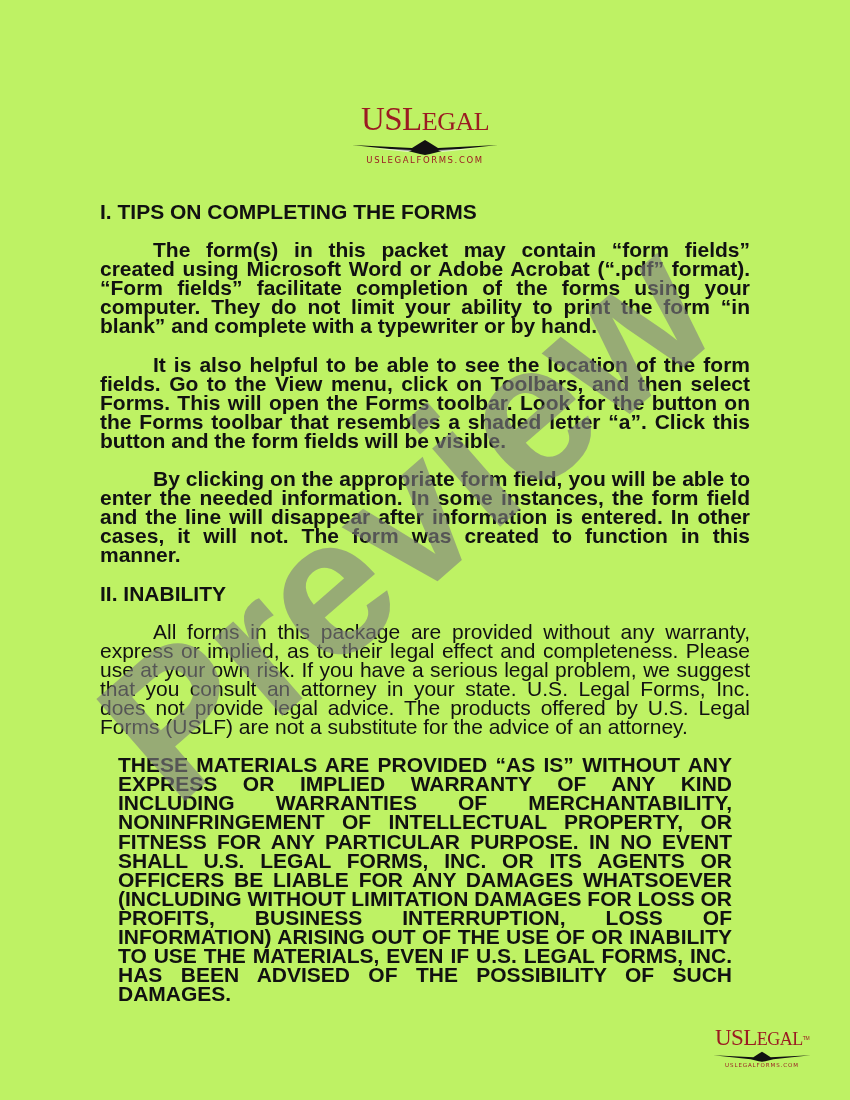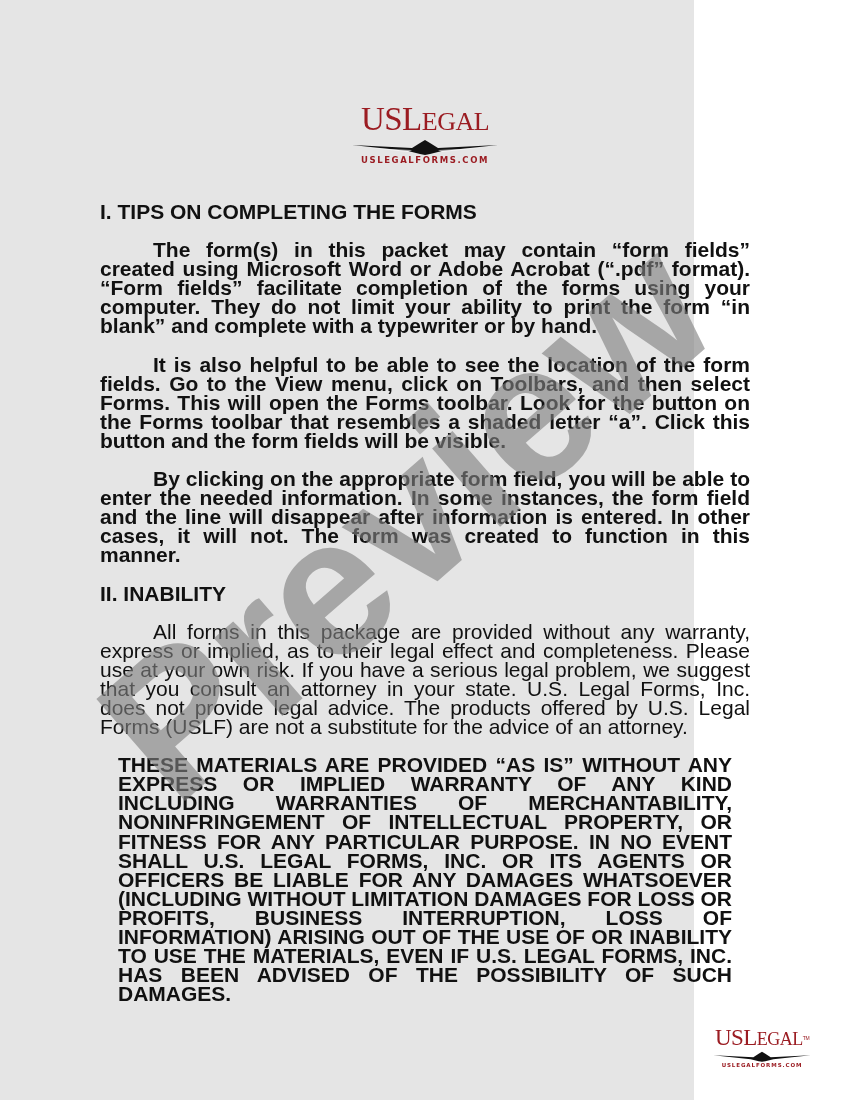--- a/index.html
+++ b/index.html
@@ -1,23 +1,23 @@
 <!DOCTYPE html>
 <html><head>
   <meta charset="utf-8">
   <style>
     html, body { margin: 0; padding: 0; background: #ffffff; }
     body { width: 850px; height: 1100px; position: relative; overflow: hidden; }
-    .page { position: absolute; left: 0; top: 0; width: 694px; height: 1100px; background: #e5e5e5; }
+    .page { position: absolute; left: 0; top: 0; width: 850px; height: 1100px; background: #bef264; }
 
     .logo-top { position: absolute; left: 345px; top: 102px; width: 160px; text-align: center; }
     .logo-word { font-family: "Liberation Serif", "DejaVu Serif", serif; color: #9b1c22; font-size: 33px; line-height: 34px; letter-spacing: -0.5px; white-space: nowrap; }
     .logo-word .sm { font-size: 26px; }
     .logo-eagle { display: block; margin: 0 auto; }
-    .logo-url { font-family: "DejaVu Sans", sans-serif; font-weight: bold; color: #9b1c22; font-size: 8.5px; letter-spacing: 1.6px; line-height: 10px; }
+    .logo-url { font-family: "DejaVu Sans", sans-serif; font-weight: normal; color: #9b1c22; font-size: 8.5px; letter-spacing: 1.6px; line-height: 10px; }
 
     .logo-bottom { position: absolute; left: 706px; top: 1026px; width: 112px; text-align: center; }
     .logo-bottom .logo-word { font-size: 23px; line-height: 24px; }
     .logo-bottom .logo-word .sm { font-size: 18px; }
     .logo-bottom .logo-url { font-size: 5.5px; letter-spacing: 0.9px; line-height: 7px; }
     .tm { font-family: "Liberation Sans", sans-serif; font-size: 5px; vertical-align: top; color: #9b1c22; }
 
     .content { position: absolute; left: 100px; top: 202px; width: 650px; font-family: "Liberation Sans", "DejaVu Sans", sans-serif; font-size: 21px; line-height: 19.1px; color: #111; }
     .heading { font-weight: bold; margin: 0 0 19px 0; }
     .para { text-align: justify; text-indent: 53px; margin: 0 0 19px 0; font-weight: bold; }

